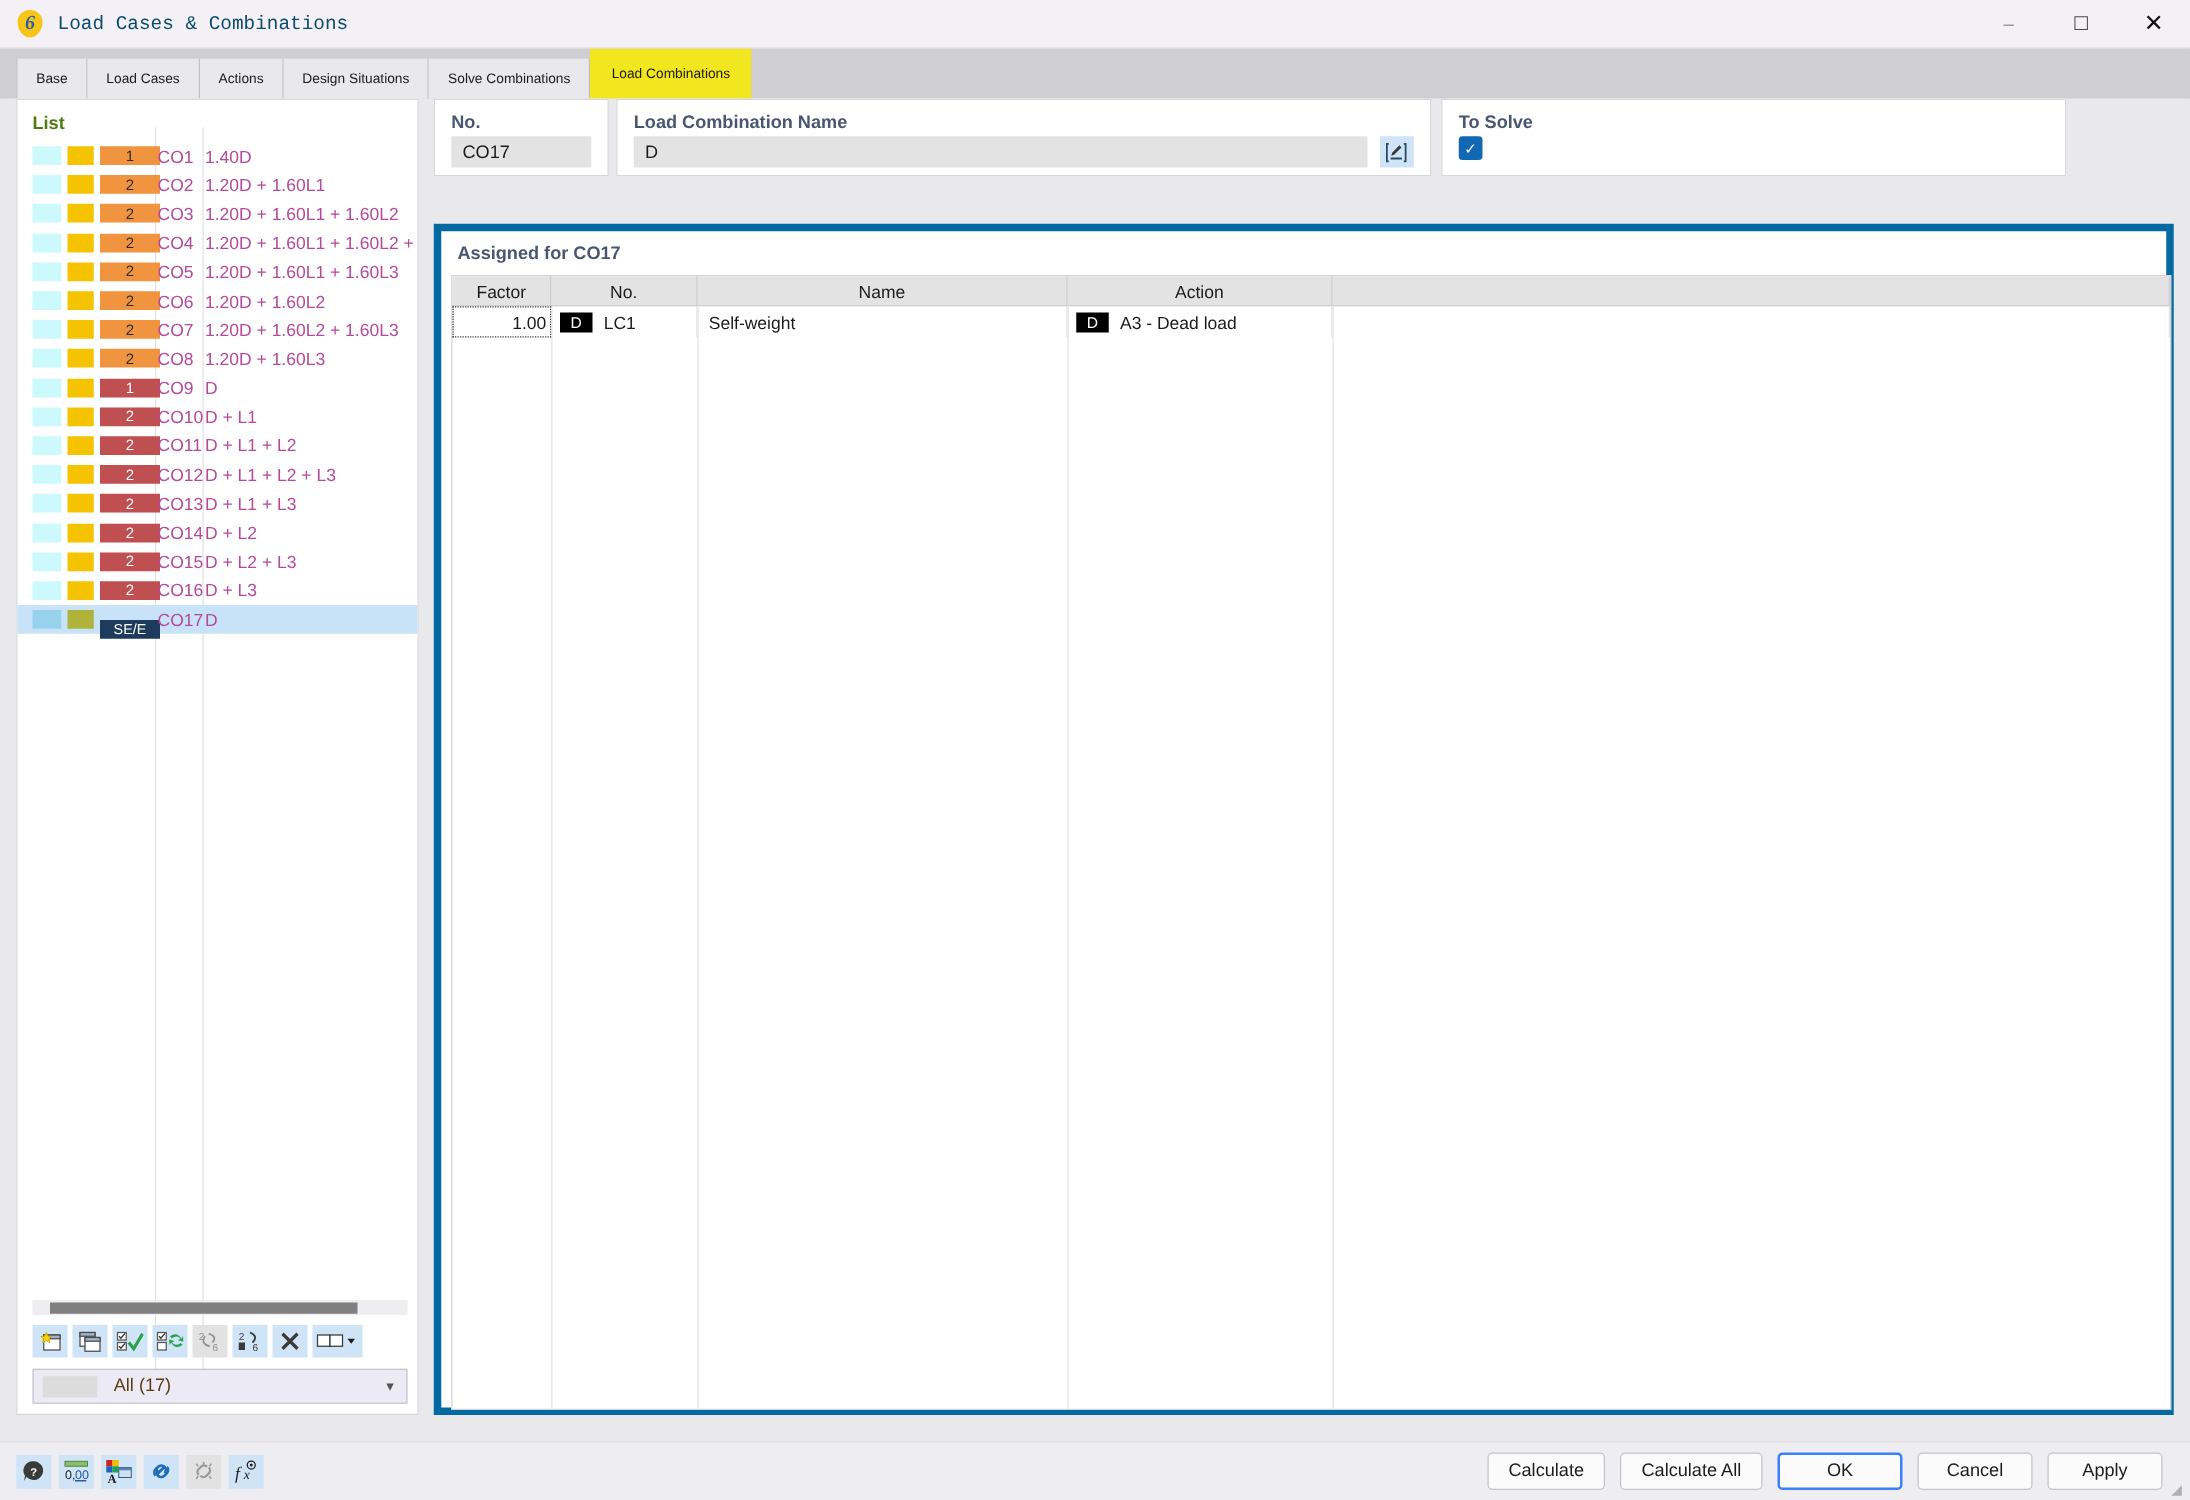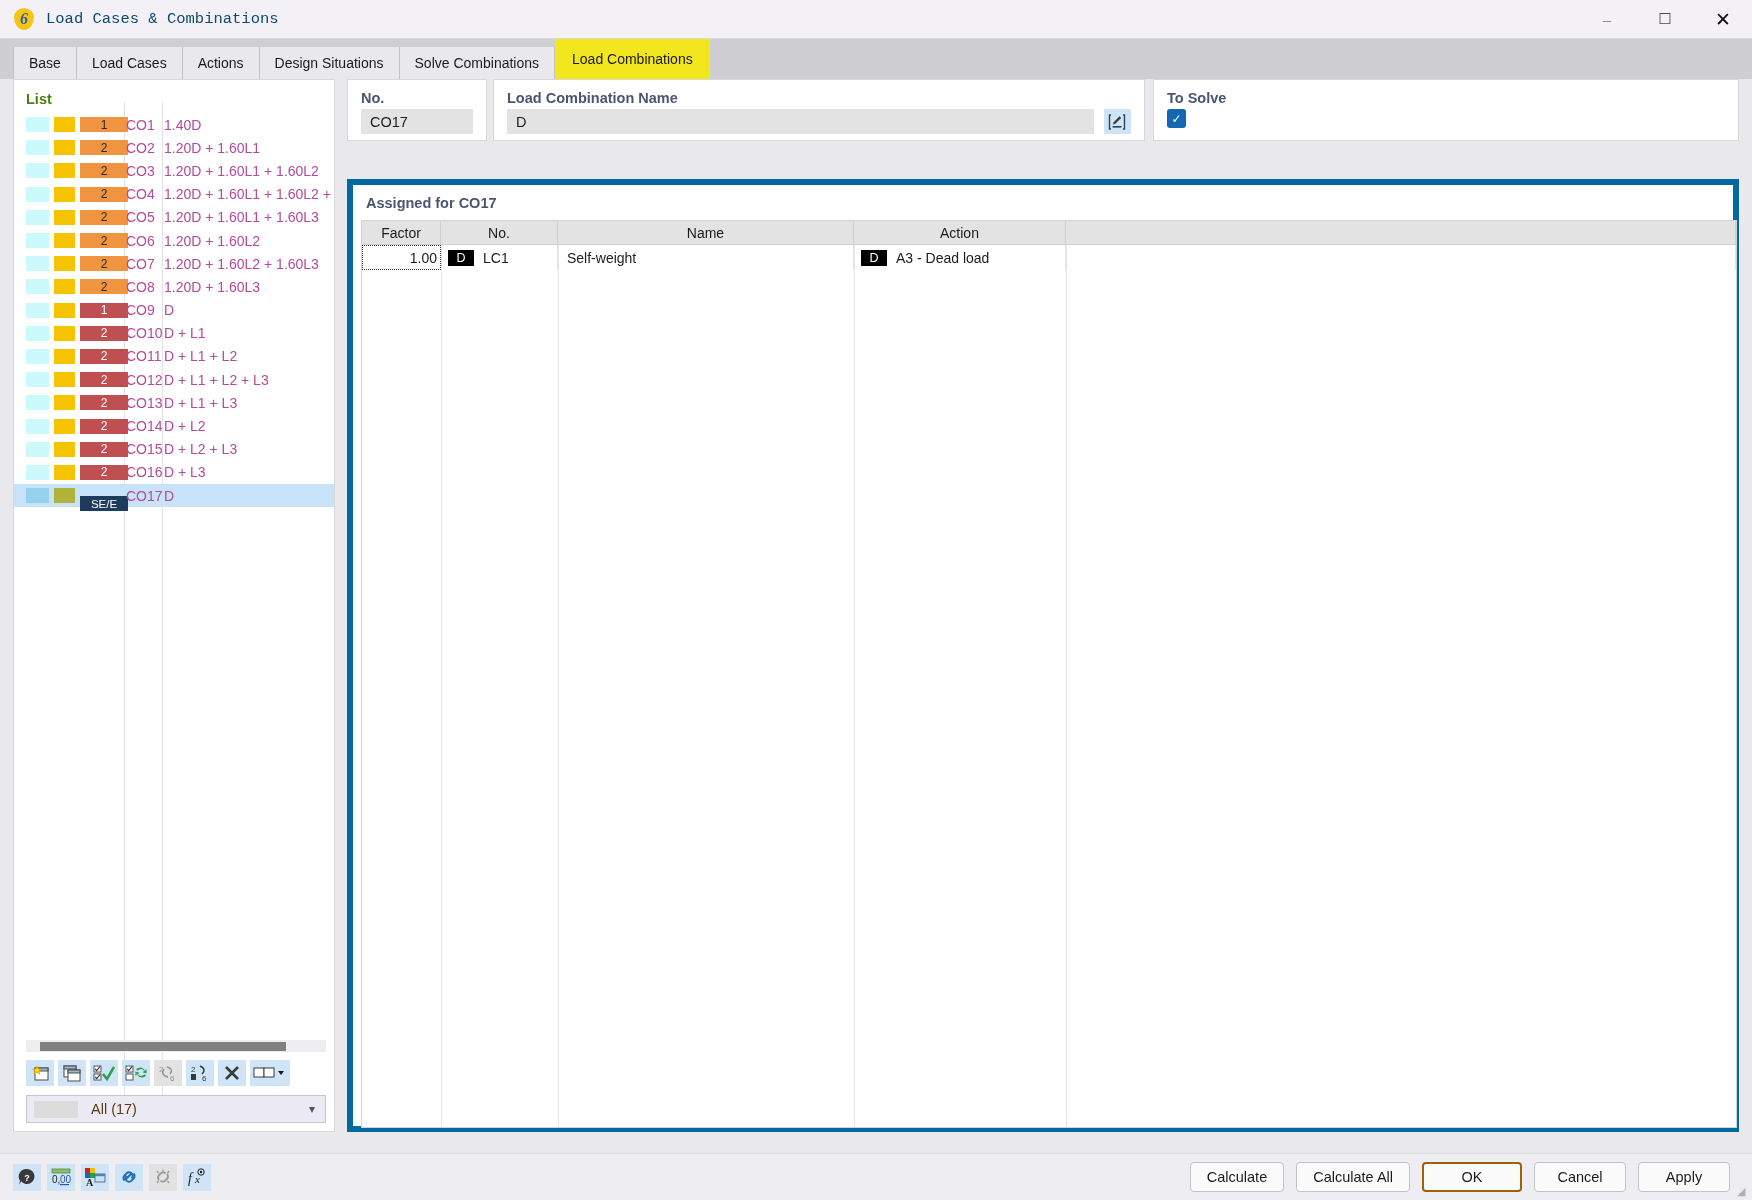--- a/index.html
+++ b/index.html
@@ -49,21 +49,21 @@
   
   #tabstrip {
     position:absolute; left:0; top:39px; width:1752px; height:40px;
     background:#cfcfd3;
     display:flex; align-items:flex-end;
     padding-left:13px;
   }
   .tab {
     height:32px; padding:0 15px;
     display:flex; align-items:center;
-    font-size:14px; color:#1a1a1a;
+    font-size:11px; color:#1a1a1a;
     background:#e9e9ec;
     border-right:1px solid #c2c2c6;
     position:relative;
   }
   .tab:first-child { border-left:1px solid #c2c2c6; }
   .tab.active {
     background:#f2e61f; height:40px; font-weight:normal;
     border-right:none; border-left:none;
     padding:0 17px;
   }
@@ -148,21 +148,21 @@
     background:#ffffff; border:1px solid #d8d8dc;
     position:absolute;
   }
   .gtitle {
     font-weight:bold; font-size:14.5px; color:#4a5670;
     margin:10px 0 0 13px;
   }
 
   #box-no   { left:0px;   top:0px;  width:140px; height:62px; }
   #box-name { left:146px; top:0px;  width:652px; height:62px; }
-  #box-solve{ left:806px; top:0px;  width:586px; height:62px; }
+  #box-solve{ left:806px; top:0px;  width:500px; height:62px; }
 
   .fieldrow { position:absolute; left:0; top:29px; width:100%; padding:0 13px; display:flex; align-items:center; }
   .txtinput {
     height:25px; background:#e3e3e3; border:none;
     display:flex; align-items:center; padding-left:9px;
     font-size:14.5px; color:#1b1b1b;
   }
   #no-input   { width:116px; }
   #name-input { width:589px; }
   #name-editbtn {
@@ -231,21 +231,21 @@
     display:flex; align-items:center; justify-content:center;
   }
   .bicon.dis { background:#e2e2e2; }
   #br-buttons { margin-left:auto; display:flex; gap:12px; margin-right:22px;align-items:flex-end; }
   .dlgbtn {
     height:30px; min-width:92px; padding:0 16px;
     background:#fbfbfc; border:1px solid #c4c4c8; border-radius:4px;
     display:flex; align-items:center; justify-content:center;
     font-size:14.5px; color:#1b1b1b;
   }
-  .dlgbtn.primary { border:2px solid #a16207; min-width:100px; }
+  .dlgbtn.primary { border:2px solid #3b82f6; min-width:100px; }
   #grip { position:absolute; right:3px; bottom:3px; width:12px; height:12px; color:#b0b0b5; font-size:11px;}
 
   
   #winborder {
     position:absolute; left:0; top:0; width:1752px; height:1200px;
     border:1px solid #d0ced4; pointer-events:none;
   }
 </style>
 </head>
 <body>

